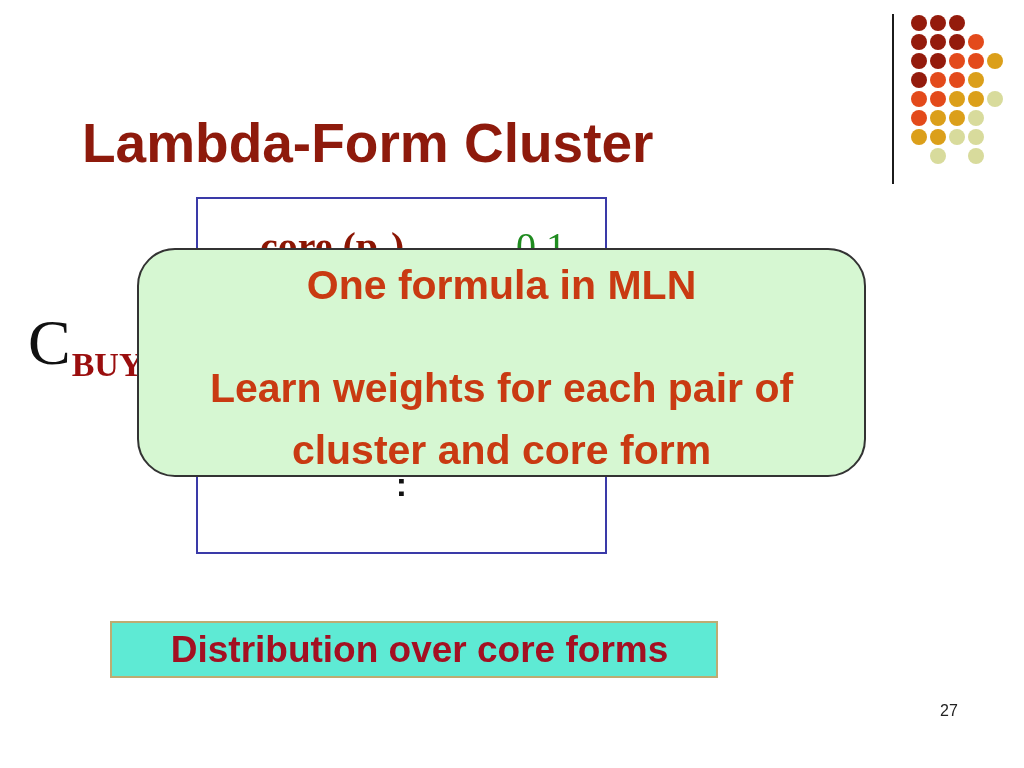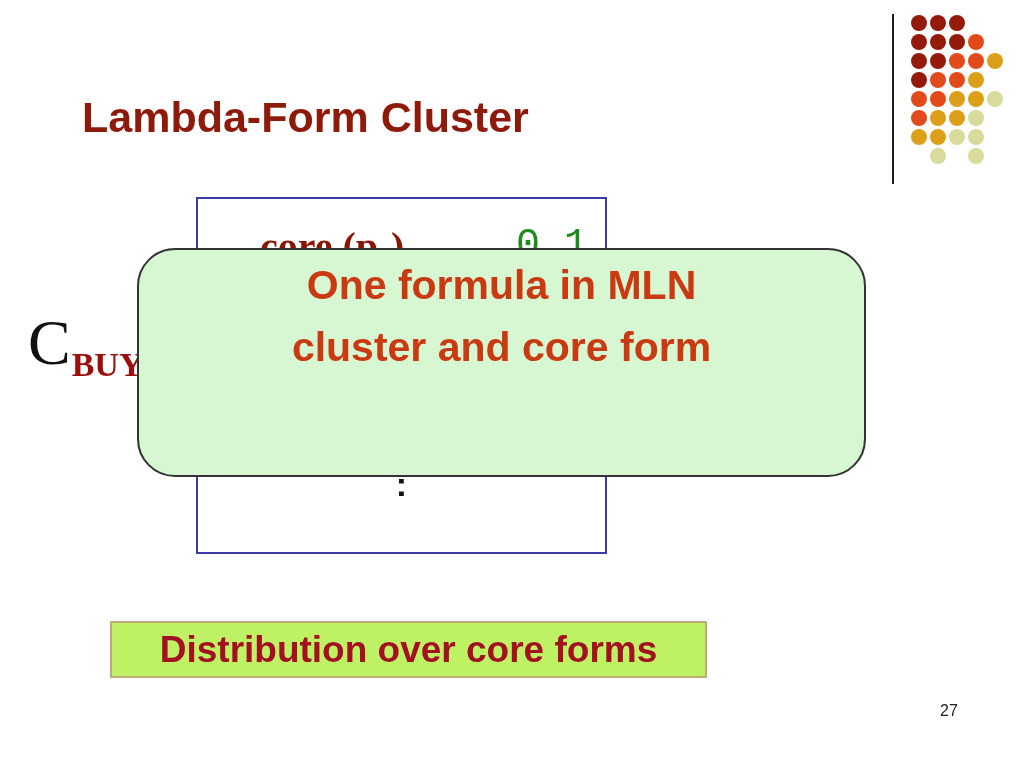--- a/index.html
+++ b/index.html
@@ -9,22 +9,22 @@
     height: 768px;
     background: #ffffff;
     overflow: hidden;
     font-family: "Liberation Sans", sans-serif;
   }
 
   
   .title {
     position: absolute;
     left: 82px;
-    top: 64px;
-    font-size: 43px;
+    top: 74px;
+    font-size: 55px;
     font-weight: bold;
     color: #8E1A0C;
     white-space: nowrap;
   }
 
   
   .vline {
     position: absolute;
     left: 892px;
     top: 14px;
@@ -69,21 +69,21 @@
   }
   .formula-row .arg-sub {
     font-size: 26px;
     position: relative;
     top: 8px;
   }
   .formula-value {
     position: absolute;
     left: 318px;
     top: 24px;
-    font-family: Liberation Mono, monospace;
+    font-family: Liberation Serif, serif;
     font-size: 40px;
     color: #1F8B1F;
   }
   .formula-ellipsis {
     position: absolute;
     left: 0;
     right: 0;
     top: 266px;
     text-align: center;
     font-family: "Liberation Sans", sans-serif;
@@ -134,28 +134,29 @@
   .callout .l2 { margin-top: 56px; }
   .callout .l3 { margin-top: 15px; }
 
   
   .caption-box {
     position: absolute;
     left: 110px;
     top: 621px;
     width: 593px;
     height: 53px;
-    background: #bef264;
+    background: #5eead4;
     border: 2px solid #BDAC72;
     text-align: center;
     font-weight: bold;
     font-size: 37px;
     line-height: 53px;
     color: #A31022;
     white-space: nowrap;
+    padding-left: 11px;
   }
 
   
   .page-number {
     position: absolute;
     left: 940px;
     top: 702px;
     font-size: 16px;
     color: #222222;
   }
@@ -209,20 +210,21 @@
     <div class="formula-value">0.1</div>
     <div class="formula-ellipsis">:</div>
   </div>
 
   <div class="cluster-label">
     <span>C</span><span class="sub">BUYS</span>
   </div>
 
   <div class="callout">
     <p class="l1">One formula in MLN</p>
+    <p class="l2">Learn weights for each pair of</p>
     <p class="l3">cluster and core form</p>
   </div>
 
   <div class="caption-box">
     <span>Distribution over core forms</span>
   </div>
 
   <div class="page-number">27</div>
 
 </div>

